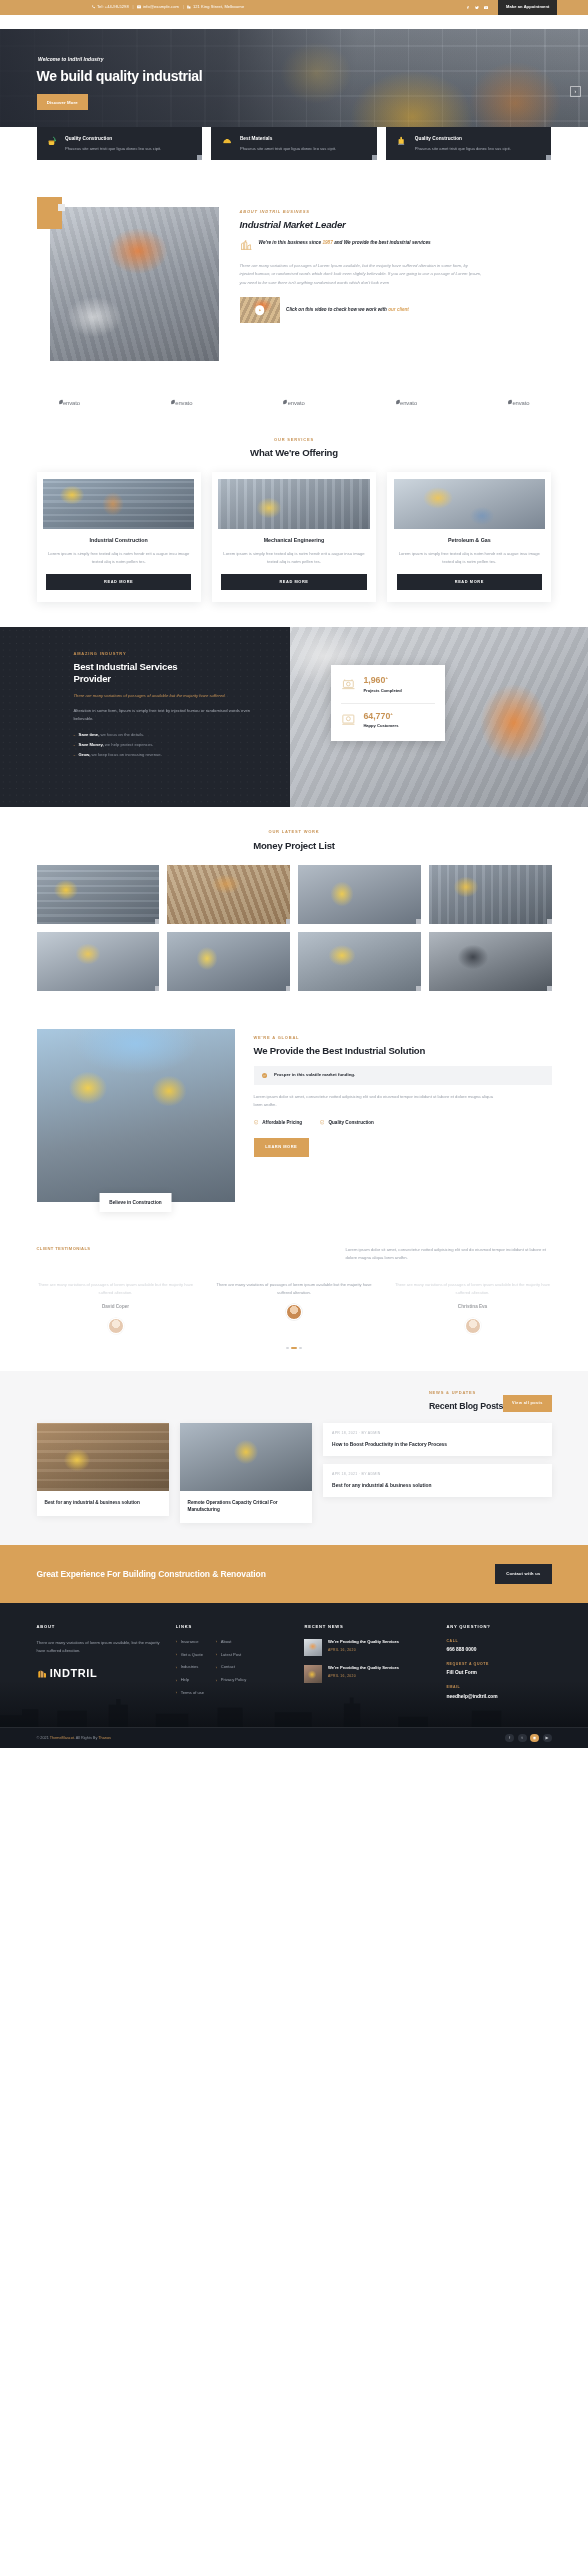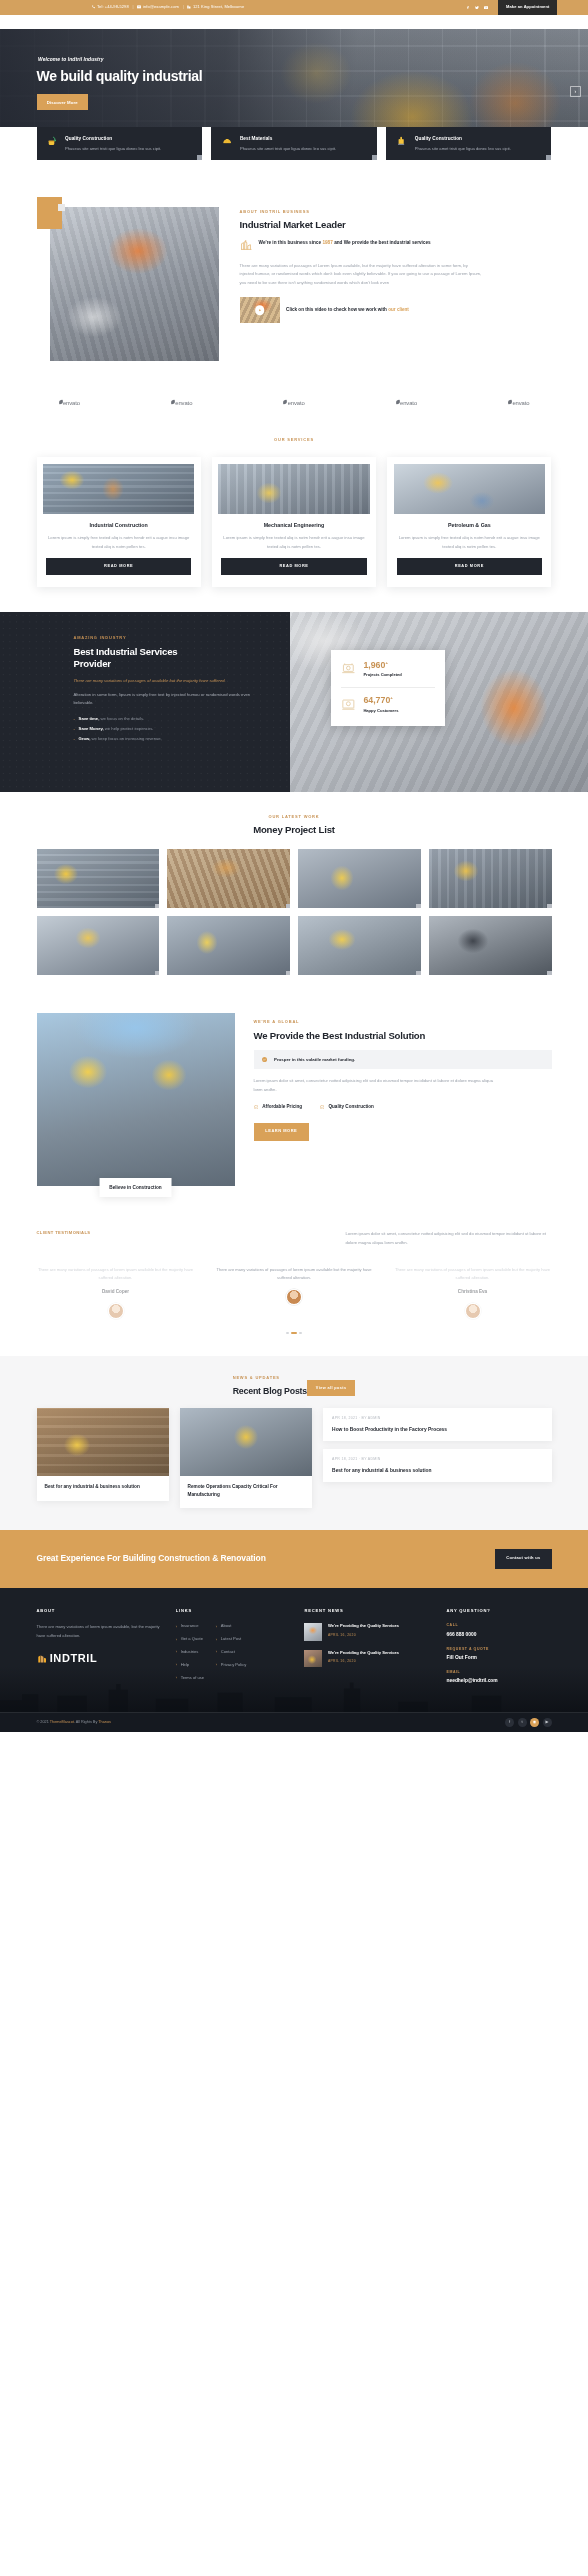--- a/index.html
+++ b/index.html
@@ -85,21 +85,21 @@
   .about-img {
     width: 169px; height: 154px; margin-left:13.2px;
     background:
       radial-gradient(ellipse 44px 34px at 88px 44px, rgba(240,120,40,.75), transparent 68%),
       radial-gradient(ellipse 40px 29px at 44px 110px, rgba(255,255,255,.55), transparent 70%),
       repeating-linear-gradient(75deg, rgba(0,0,0,.05) 0 4.4px, rgba(255,255,255,.05) 4.4px 8.8px),
       linear-gradient(160deg,#c8cdd4,#8f959e 55%,#6d727a);
   }
   .about-badge { position:absolute; left:0; top:0; width: 25px; height: 32px; background:#d9a158; }
   .about-badge i { position:absolute; right:-3.7px; top:7.4px; width:7.4px; height:7.4px; background:#e9e9e9; }
-  .about-text { flex:1; padding-top: 11.8px; }
+  .about-text { flex:1; padding-top: 11.8px; font-style: italic; }
   .eyebrow { color:#c89355; font-size:4px; font-weight:700; letter-spacing:0.8px; text-transform:uppercase; margin-bottom:3.7px; }
   .h2 { font-size:9.6px; font-weight:700; color:#22262e; letter-spacing:-0.2px; line-height:1.22; }
   .about-lead { display:flex; gap:5.9px; align-items:flex-start; margin: 8px 0 7.4px; }
   .about-lead-ico { flex:0 0 13.2px; padding-top:0.7px; }
   .about-lead p { font-size:4.7px; font-weight:700; color:#22262e; line-height:1.65; }
   .about-lead p .hl { color:#d9a158; }
   .about-body { color:#9aa0aa; font-size:4.2px; line-height:2.0; max-width:243px; }
   .video-row { display:flex; gap:6.6px; align-items:center; margin-top:9.6px; }
   .video-thumb {
     width:40px; height:26.5px; position:relative; flex:0 0 40px;
@@ -236,21 +236,21 @@
     width: 16px; height: 16px; border-radius:50%; margin: 7.4px auto 0;
     background: radial-gradient(circle at 50% 36%, #f0cfae 0 36%, #c98a52 37% 100%);
     border: 1.1px solid #fff; box-shadow: 0 0 0 0.7px #ececec;
   }
   .dots { display:flex; gap:2.9px; justify-content:center; margin-top: 13.2px; }
   .dot { width:2.2px; height:2.2px; border-radius:50%; background:#d6d8dc; }
   .dot.on { background:#d9a158; width:5.1px; border-radius:1.5px; }
 
   
   .blog { background:#f6f6f7; padding: 19px 0 22px; }
-  .blog-head { width:515px; margin:0 auto 11.8px; display:flex; justify-content:center; align-items:flex-end; }
+  .blog-head { width:515px; margin:0 auto 11.8px; display:flex; justify-content:flex-end; align-items:flex-end; }
   .blog-head .h2 { font-size:8.8px; }
   .view-btn { background:#d9a158; color:#fff; font-size:3.8px; font-weight:700; letter-spacing:0.4px; padding: 5.1px 8.8px; }
   .blog-row { width:515px; margin:0 auto; display:flex; gap: 11px; align-items:flex-start; }
   .bcard { width: 132px; background:#fff; box-shadow:0 1.5px 7.4px rgba(20,24,34,.07); }
   .bcard .img { height: 68px; }
   .bcard.b1 .img { background: radial-gradient(ellipse 20.6px 17.6px at 40px 37px, rgba(250,210,70,.85), transparent 64%), repeating-linear-gradient(0deg, rgba(255,255,255,.07) 0 2.9px, rgba(0,0,0,.06) 2.9px 9.6px), linear-gradient(160deg,#b8956f,#6f5a42); }
   .bcard.b2 .img { background: radial-gradient(ellipse 19px 19px at 66px 29px, rgba(250,205,60,.85), transparent 64%), linear-gradient(160deg,#aeb9c4,#5f6973); }
   .bcard .body { padding: 7.4px 8px 10.3px; }
   .bcard h4 { font-size:4.7px; font-weight:700; color:#22262e; line-height:1.5; }
   .bwide { flex:1; display:flex; flex-direction:column; gap: 8px; }
@@ -467,20 +467,21 @@
       </div>
     <div class="brand">
         <span class="leaf"></span>
         <span>envato</span>
       </div>
   </div>
 
   <section class="services">
     <div class="sec-head">
       <div class="eyebrow">Our Services</div>
+      <h2 class="h2">What We're Offering</h2>
     </div>
     <div class="svc-row">
       <div class="svc">
         <div class="svc-img i1"></div>
         <h4>Industrial Construction</h4>
         <p>Lorem ipsum is simply free texted aliq is notm hendr erit a augue insu image texted aliq is notm pellen tes.</p>
         <a class="svc-btn">READ MORE</a>
       </div>
       <div class="svc">
         <div class="svc-img i2"></div>

